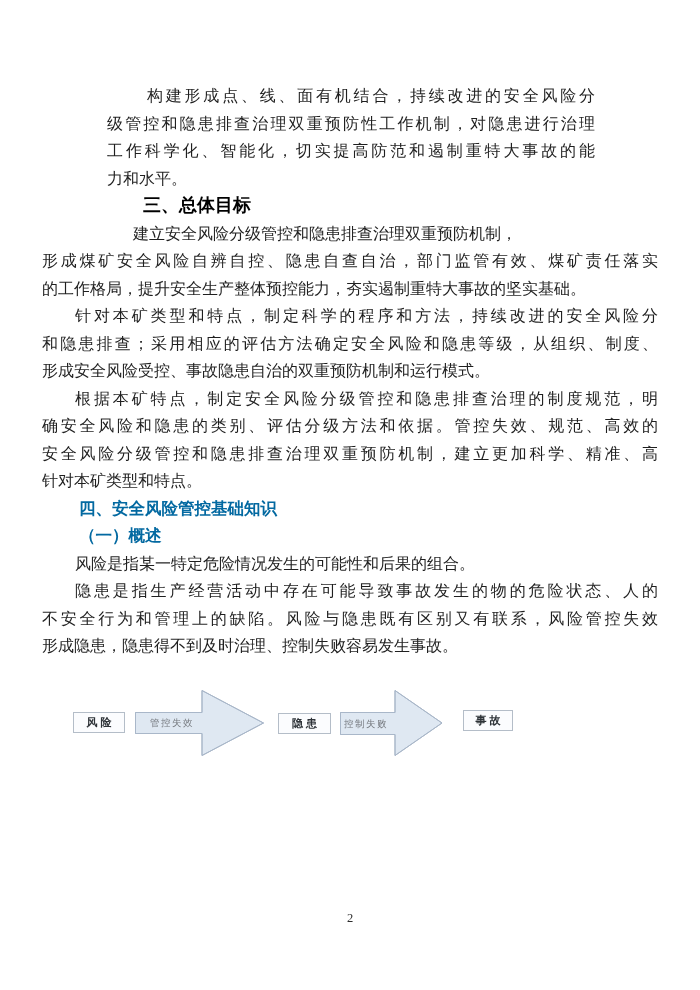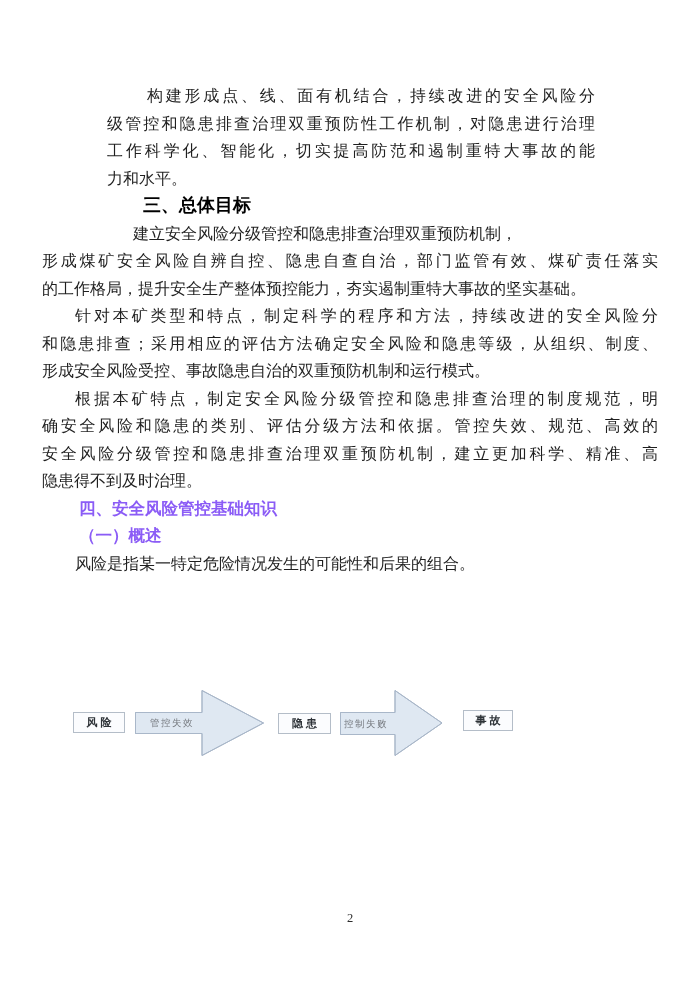--- a/index.html
+++ b/index.html
@@ -24,21 +24,21 @@
   .jl { text-align:justify; text-align-last:justify; }
   .ind2 { text-indent:33px; }
   .quote { margin-left:65px; margin-right:63px; }
   .q-first { text-indent:40px; }
   .h3 {
     font-weight:bold; color:#000;
     font-size:18px;
     margin-left:101px;
   }
   .h4 {
-    font-weight:bold; color:#8b5cf6;
+    font-weight:bold; color:#0369a1;
     font-size:16.5px;
     margin-left:37px;
   }
   .goal-first { margin-left:91px; }
 
   
   .diagram { position:absolute; left:0; top:686px; width:700px; height:75px; }
   .dbox {
     position:absolute;
     height:21px;
@@ -97,28 +97,33 @@
     <div>
       <div class="line jl ind2">针对本矿类型和特点，制定科学的程序和方法，持续改进的安全风险分</div>
       <div class="line jl">和隐患排查；采用相应的评估方法确定安全风险和隐患等级，从组织、制度、</div>
       <div class="line">形成安全风险受控、事故隐患自治的双重预防机制和运行模式。</div>
     </div>
 
     <div>
       <div class="line jl ind2">根据本矿特点，制定安全风险分级管控和隐患排查治理的制度规范，明</div>
       <div class="line jl">确安全风险和隐患的类别、评估分级方法和依据。管控失效、规范、高效的</div>
       <div class="line jl">安全风险分级管控和隐患排查治理双重预防机制，建立更加科学、精准、高</div>
-      <div class="line">隐患得不到及时治理。</div>
+      <div class="line">针对本矿类型和特点。</div>
     </div>
 
     <div class="line h4">四、安全风险管控基础知识</div>
     <div class="line h4">（一）概述</div>
 
     <div class="line ind2">风险是指某一特定危险情况发生的可能性和后果的组合。</div>
 
+    <div>
+      <div class="line jl ind2">隐患是指生产经营活动中存在可能导致事故发生的物的危险状态、人的</div>
+      <div class="line jl">不安全行为和管理上的缺陷。风险与隐患既有区别又有联系，风险管控失效</div>
+      <div class="line">形成隐患，隐患得不到及时治理、控制失败容易发生事故。</div>
+    </div>
 
   </div>
 
   <div class="diagram">
 
     <div class="dbox box-risk">风险</div>
 
     <svg class="arrow-svg arrow-1" width="130" height="68" viewBox="0 0 130 68">
       <polygon points="0.5,23.5 67,23.5 67,1.5 128.5,34 67,66.5 67,44.5 0.5,44.5" stroke-width="1" fill="#dfe8f2" stroke="#a9b7c9"></polygon>
       <polygon points="0.5,23.5 67,23.5 67,1.5 128.5,34 67,66.5 67,44.5 0.5,44.5" fill="none" stroke="#a9b7c9" stroke-width="1"></polygon>

